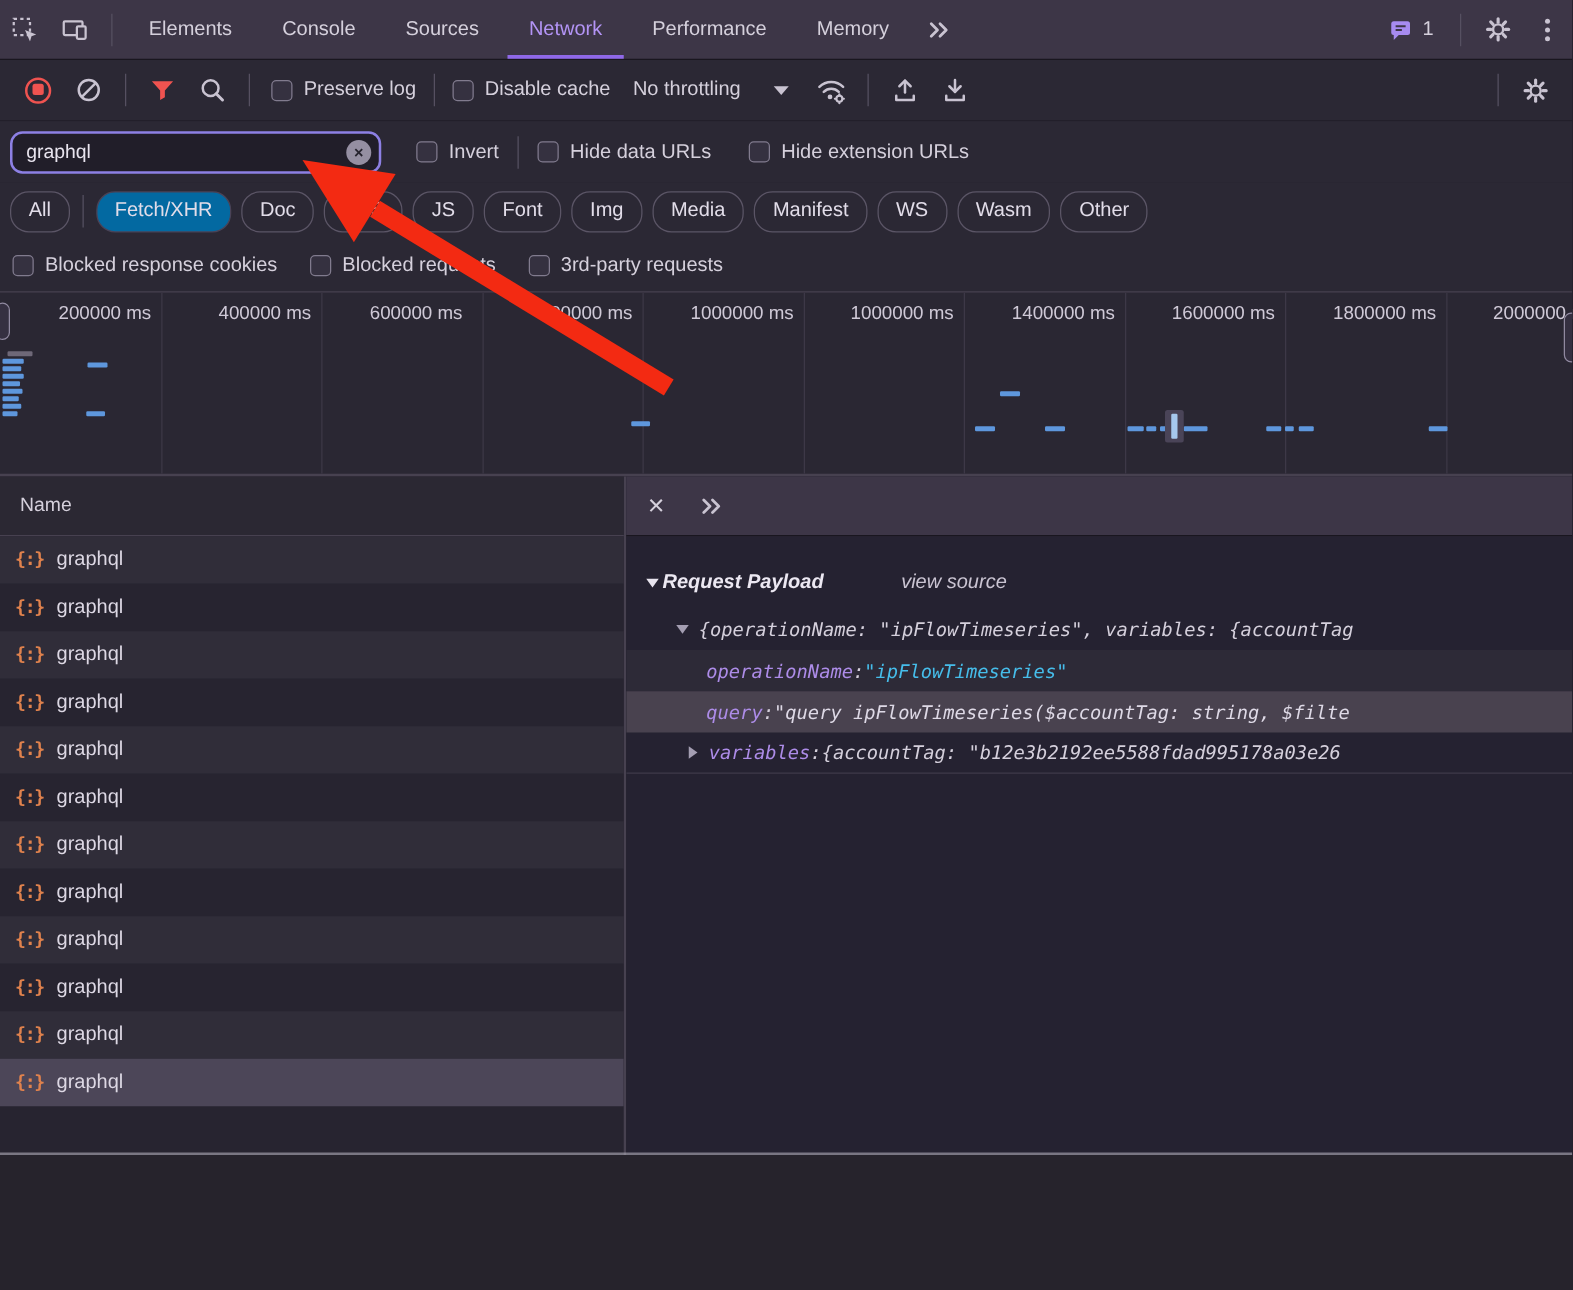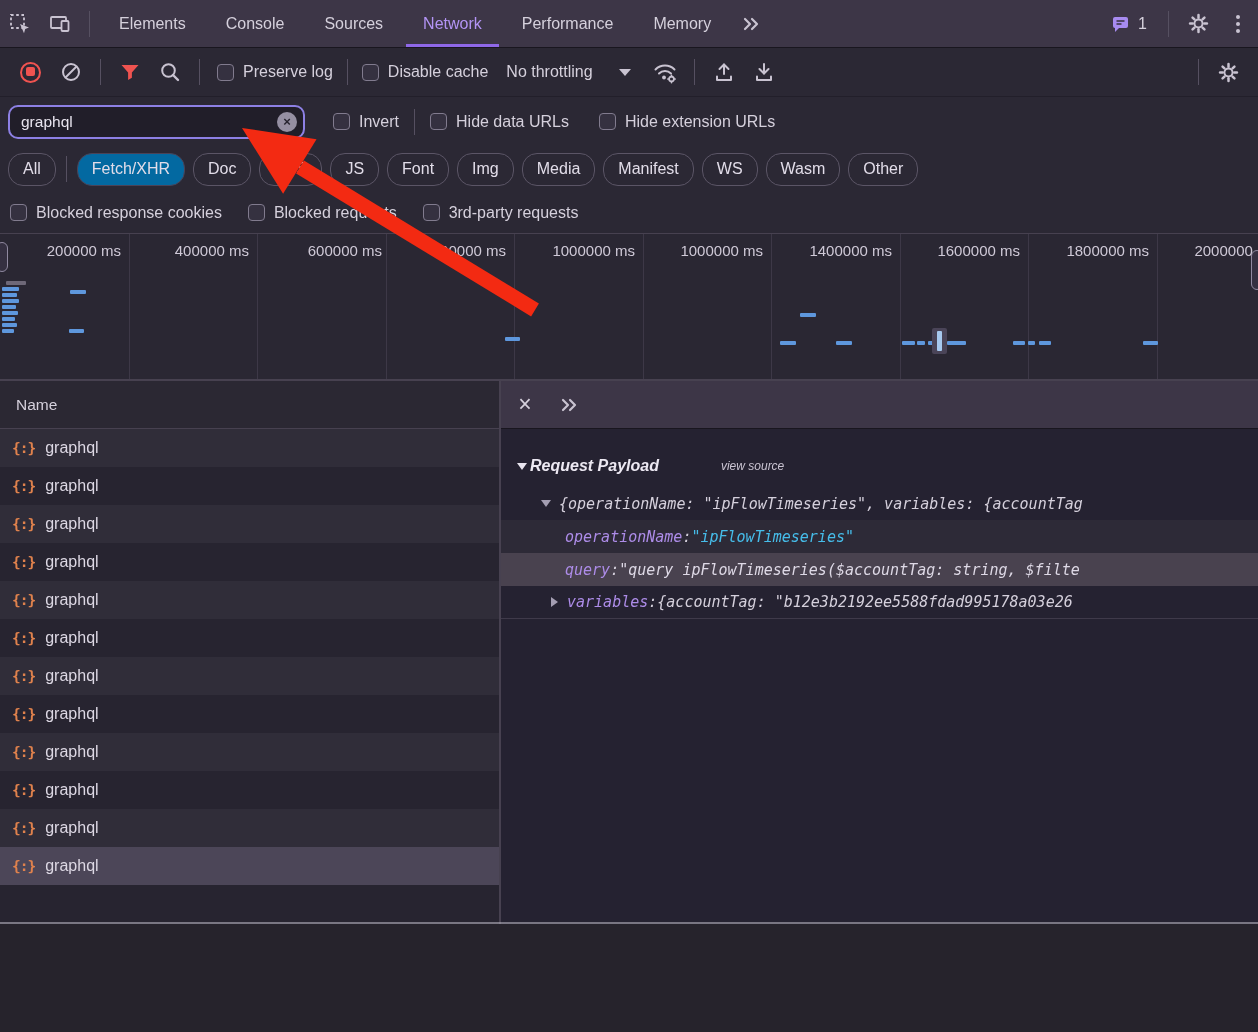--- a/index.html
+++ b/index.html
@@ -65,21 +65,21 @@
   
   .details { flex:1; min-width:0; display:flex; flex-direction:column; background:#252231; }
   .detail-tabs { height:48px; flex:none; background:#3d3647; border-bottom:1px solid #19161f; display:flex; align-items:stretch; font-size:16px; }
   .close-x { width:48px; display:flex; align-items:center; justify-content:center; font-size:23px; color:#d5d0dc; cursor:pointer; }
   .payload { flex:1; overflow:hidden; font-family:"DejaVu Sans Mono",monospace; font-size:15px; color:#d5d0dc; padding-top:16px;font-style:italic; }
   .pl-header { height:42px; display:flex; align-items:center; padding-left:16px; font-family:"Liberation Sans",sans-serif; }
   .tri-down-w { width:0; height:0; border-left:5px solid transparent; border-right:5px solid transparent; border-top:7px solid #e8e4ee; margin-right:3px; }
   .tri-down-g { width:0; height:0; border-left:5px solid transparent; border-right:5px solid transparent; border-top:7px solid #a49eb2; margin-right:8px; flex:none; }
   .tri-right-g { width:0; height:0; border-top:5px solid transparent; border-bottom:5px solid transparent; border-left:7px solid #a49eb2; margin-right:9px; flex:none; }
   .pl-title { font-weight:bold; font-size:16px; color:#ece8f2; }
-  .view-source { margin-left:62px; font-size:12px; color:#cac4d2; cursor:pointer; }
+  .view-source { margin-left:62px; font-size:16px; color:#cac4d2; cursor:pointer; }
   .pl-summary { height:33px; display:flex; align-items:center; padding-left:40px; white-space:nowrap; overflow:hidden; cursor:pointer; }
   .pl-row { height:33px; display:flex; align-items:center; padding-left:64px; white-space:nowrap; overflow:hidden; cursor:pointer; }
   .pl-row.stripe { background:#2d2a37; }
   .pl-row.selected { background:#49424f; }
   .pl-row.expandable { padding-left:50px; border-bottom:1px solid #3f3a4a; }
   .k { color:#ad8ce8; }
   .v-str { color:#46bdea; }
   .v { color:#d5d0dc; }
 
   
@@ -292,21 +292,21 @@
   </div>
 
   <div class="overview" id="overview">
     <span class="pill" style="left:-4px; top:8px; width:12px; height:30px;"></span>
     <span class="pill" style="right:-5px; top:16px; width:12px; height:40px;"></span>
   <div class="grid-line" style="left: 129px;"></div>
       <div class="tick-label" style="left: -1px;">200000 ms</div>
       <div class="grid-line" style="left: 257px;"></div>
       <div class="tick-label" style="left: 127px;">400000 ms</div>
       <div class="grid-line" style="left: 386px;"></div>
-      <div class="tick-label" style="left: 260px;">600000 ms</div>
+      <div class="tick-label" style="left: 248px;">600000 ms</div>
       <div class="grid-line" style="left: 514px;"></div>
       <div class="tick-label" style="left: 384px;">800000 ms</div>
       <div class="grid-line" style="left: 643px;"></div>
       <div class="tick-label" style="left: 513px;">1000000 ms</div>
       <div class="grid-line" style="left: 771px;"></div>
       <div class="tick-label" style="left: 641px;">1000000 ms</div>
       <div class="grid-line" style="left: 900px;"></div>
       <div class="tick-label" style="left: 770px;">1400000 ms</div>
       <div class="grid-line" style="left: 1028px;"></div>
       <div class="tick-label" style="left: 898px;">1600000 ms</div>

